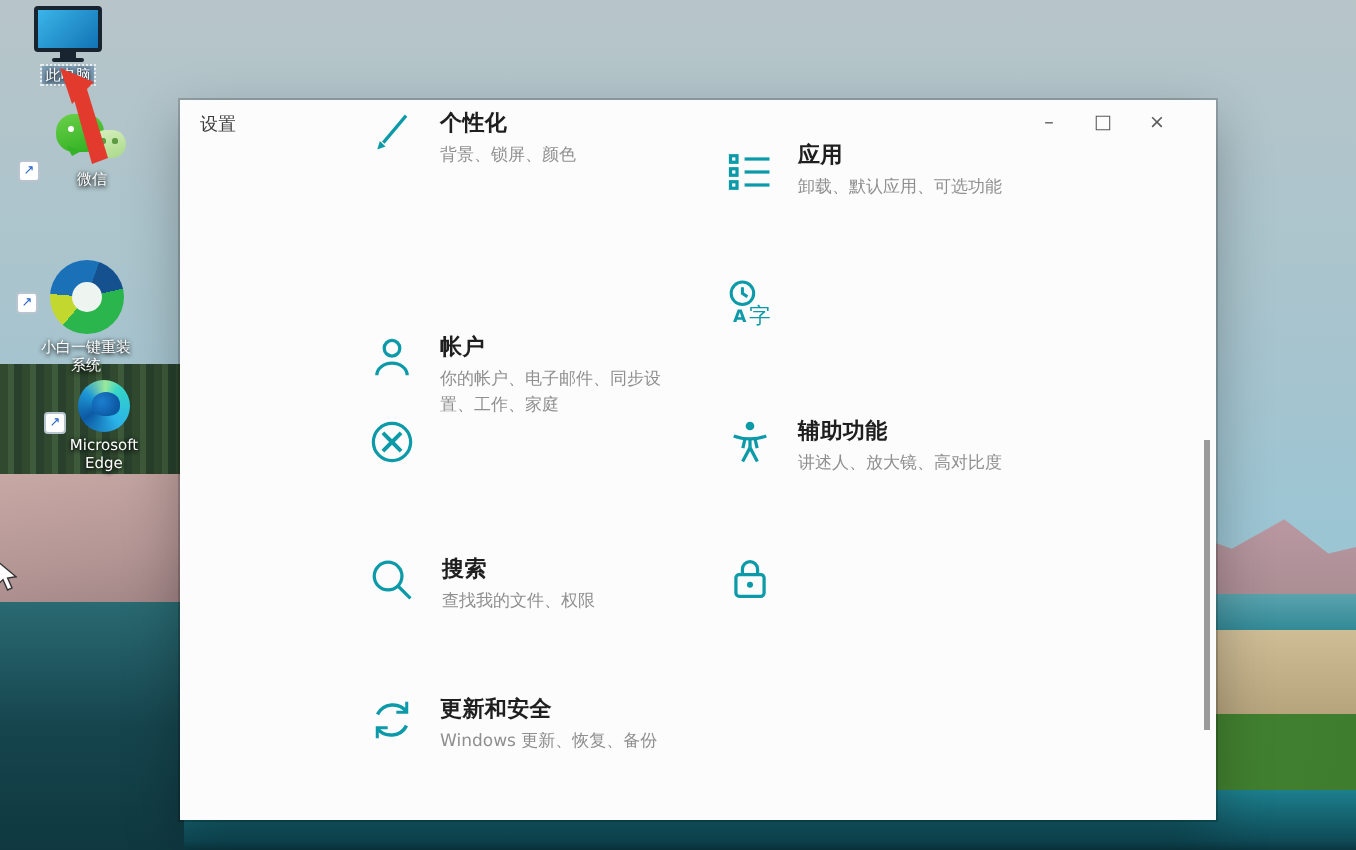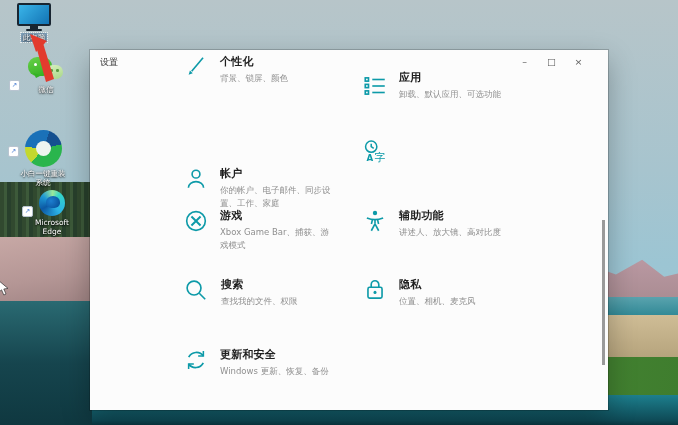--- a/index.html
+++ b/index.html
@@ -188,24 +188,20 @@
       </span>
   </div>
 
   <div class="cat" style="left:93px;top:158px;">
     <span class="cicon">
       <svg viewBox="0 0 24 24" fill="none" stroke="#0d9aa8" stroke-width="1.5">
         <circle cx="12" cy="12" r="8.6"></circle>
         <path d="M7.8 7.8 C10.5 10.5 13.5 13.5 16.2 16.2 M16.2 7.8 C13.5 10.5 10.5 13.5 7.8 16.2" stroke-width="1.8"></path>
       </svg>
       </span>
-    <span class="ctext">
-        <span class="ctitle">游戏</span>
-      <span class="csub">Xbox Game Bar、捕获、游戏模式</span>
-      </span>
   </div>
   <div class="cat" style="left:272px;top:158px;">
     <span class="cicon">
       <svg viewBox="0 0 24 24" fill="none" stroke="#0d9aa8" stroke-width="1.5">
         <circle cx="12" cy="4.6" r="2" fill="#0d9aa8" stroke="none"></circle>
         <path d="M4.5 9.2 C9 11 15 11 19.5 9.2"></path>
           <path d="M12 10.6 V14.6"></path>
         <path d="M12 14.6 L8.6 21"></path>
           <path d="M12 14.6 L15.4 21"></path>
         <path d="M9.7 10.5 L8.7 14.8 M14.3 10.5 L15.3 14.8"></path>
@@ -230,24 +226,20 @@
       </span>
   </div>
   <div class="cat" style="left:272px;top:227px;">
     <span class="cicon">
       <svg viewBox="0 0 24 24" fill="none" stroke="#0d9aa8" stroke-width="1.5">
         <rect x="5.5" y="9.5" width="13" height="10" rx="1.5"></rect>
         <path d="M8.5 9.5 V7 a3.5 3.5 0 0 1 7 0 V9.5"></path>
         <circle cx="12" cy="14.2" r="1.4" fill="#0d9aa8" stroke="none"></circle>
       </svg>
       </span>
-    <span class="ctext">
-        <span class="ctitle">隐私</span>
-      <span class="csub">位置、相机、麦克风</span>
-      </span>
   </div>
 
   <div class="cat" style="left:93px;top:297px;">
     <span class="cicon">
       <svg viewBox="0 0 24 24" fill="none" stroke="#0d9aa8" stroke-width="1.6">
         <path d="M18.8 8.2 A8 8 0 0 0 5.3 9.4"></path>
           <path d="M5.2 15.8 A8 8 0 0 0 18.7 14.6"></path>
         <path d="M18.8 3.6 V8.4 H14" stroke-width="1.4"></path>
           <path d="M5.2 20.4 V15.6 H10" stroke-width="1.4"></path>
       </svg>

